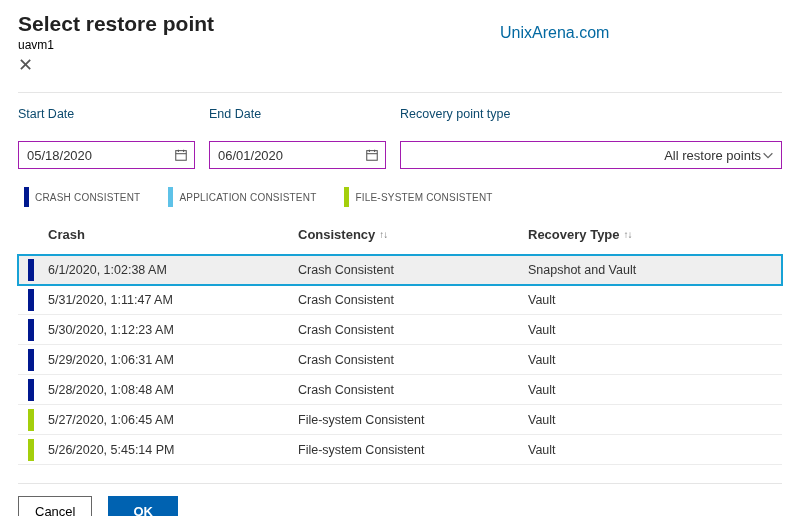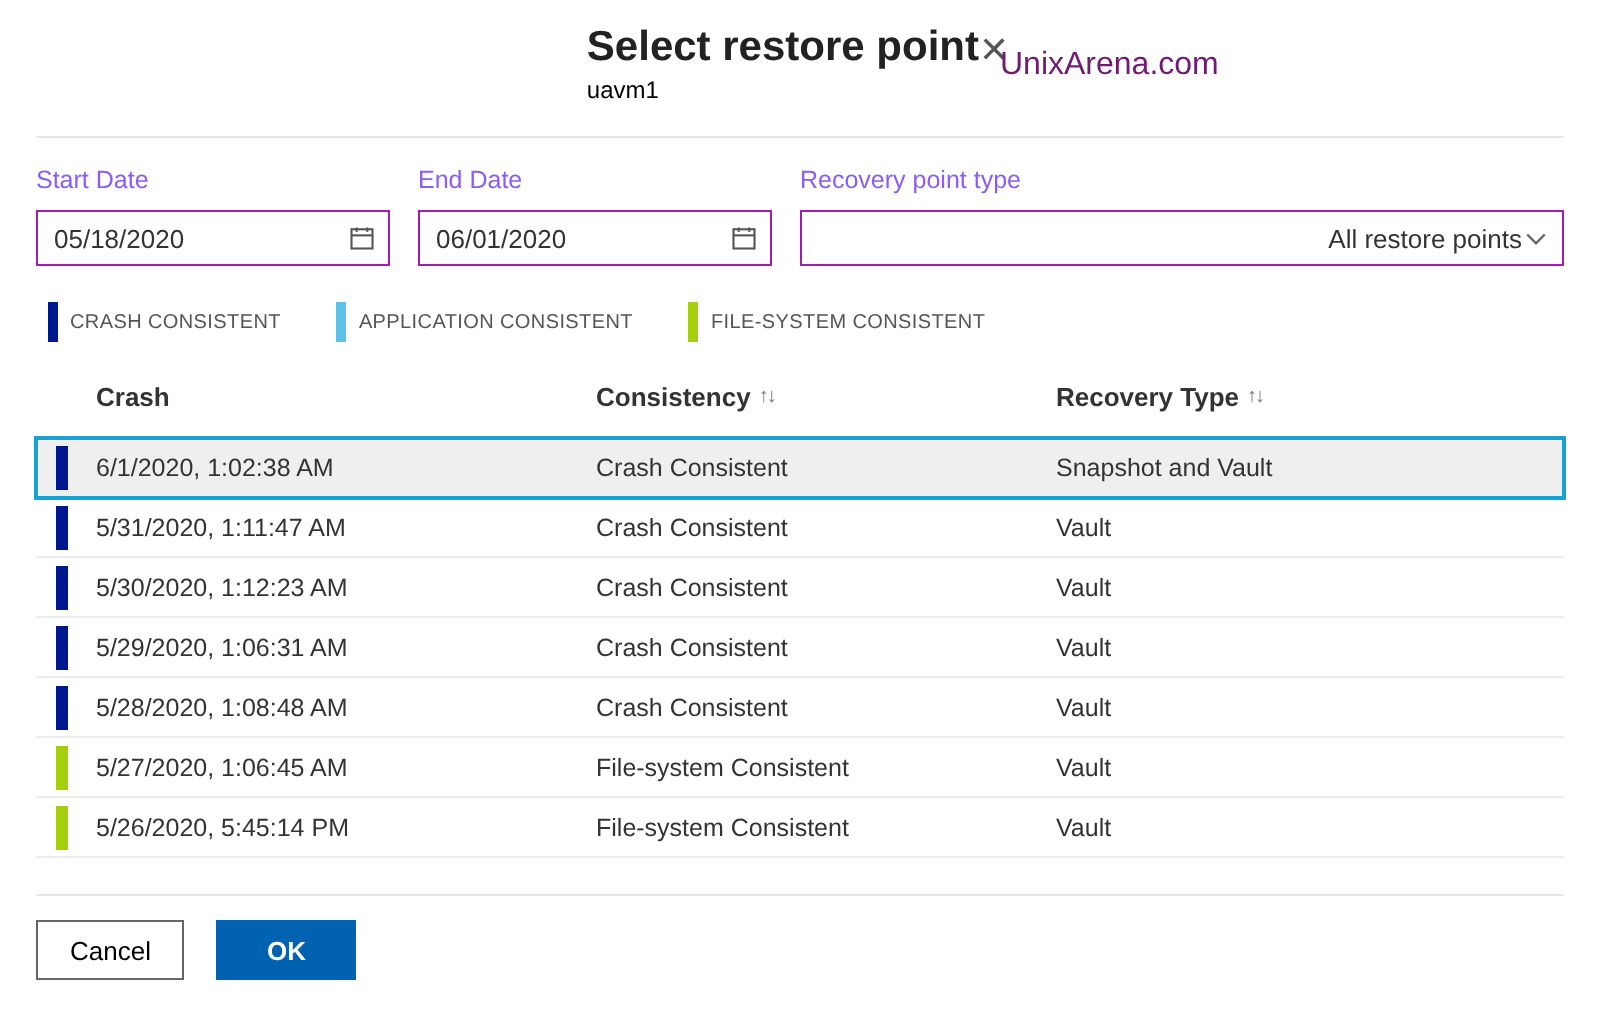--- a/index.html
+++ b/index.html
@@ -1,29 +1,29 @@
 <!DOCTYPE html>
 <html><head>
 <meta charset="utf-8">
 <style>
   * { box-sizing: border-box; }
   html, body { margin:0; padding:0; font-family: "Segoe UI", Arial, sans-serif; background:#fff; color:#333; }
   .wrap { width:800px; height:516px; position:relative; padding:12px 18px 14px; }
-  .header-row { display:flex; align-items:flex-start; justify-content:center; }
+  .header-row { display:flex; align-items:flex-start; justify-content:center;flex-direction:column; }
   .title { font-size:21px; font-weight:600; color:#222; }
   .subtitle { font-size:12px; color:#000000; margin-top:2px; }
   .close { font-size:18px; color:#555; cursor:pointer; margin-top:2px; margin-right:2px; }
-  .watermark { position:absolute; top:24px; left:500px; font-size:16px; color:#701a75; }
+  .watermark { position:absolute; top:24px; left:500px; font-size:16px; color:#0369a1; }
 
   .divider { border:0; border-top:1px solid #e5e5e5; margin:16px 0 14px; }
   .divider2 { border:0; border-top:1px solid #e5e5e5; margin:18px 0 10px; }
 
   .filters { display:flex; gap:14px; }
   .field { display:flex; flex-direction:column; }
-  .field-label { font-size:12.5px; color:#8b5cf6; margin-bottom:8px; }
+  .field-label { font-size:12.5px; color:#0c4a6e; margin-bottom:20px; }
   .date-field { width:178px; }
   .select-field { flex:1; }
   .input-wrap {
     border:1px solid #a21caf; height:28px; display:flex; align-items:center;
     padding:0 6px 0 8px; font-size:13px; color:#333; background:#fff;
   }
   .input-wrap .val { flex:1; }
   .cal-icon svg, .chev-icon svg { display:block; }
   .cal-icon { color:#555; }
   .chev-icon { color:#666; }

